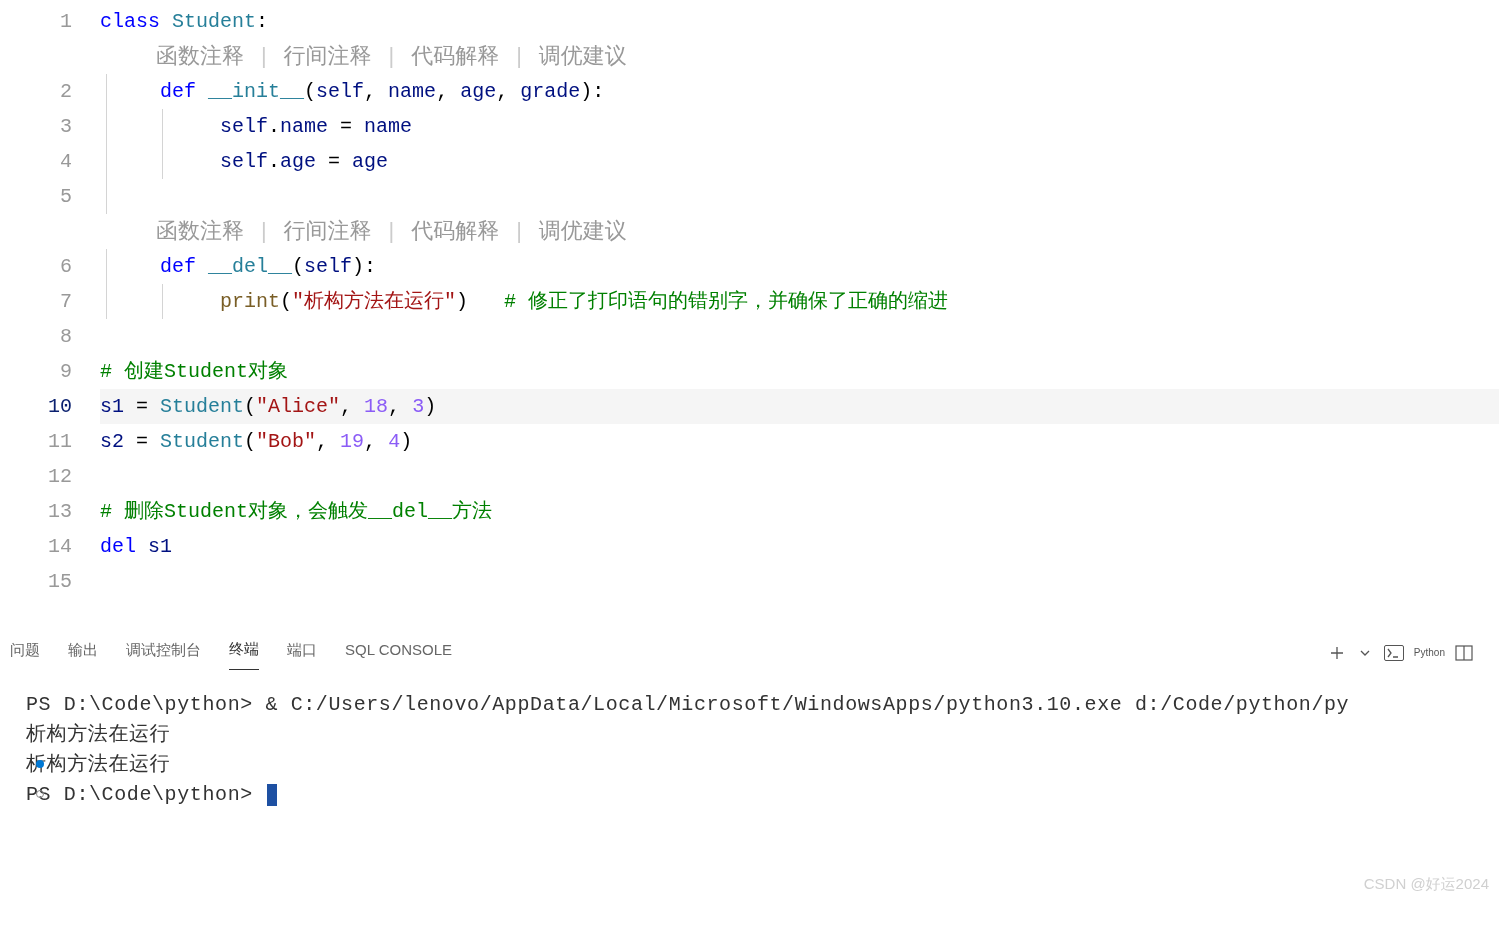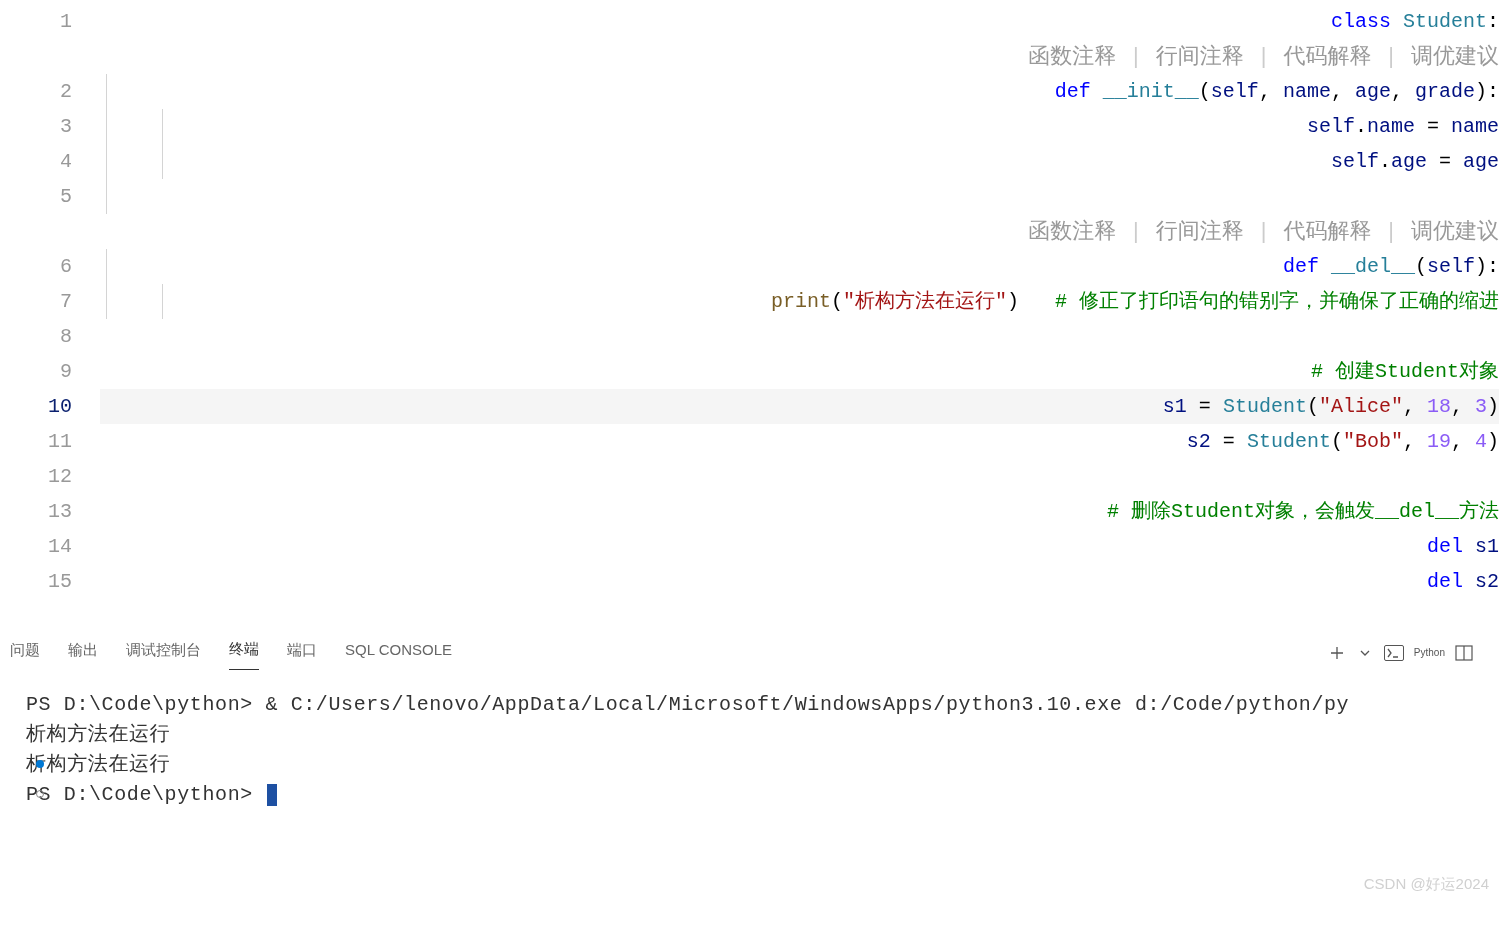--- a/index.html
+++ b/index.html
@@ -30,21 +30,20 @@
   }
   .gutter .current { color: #0b216f; font-weight: 500; }
   .code {
     flex: 1;
     position: relative;
   }
   .code-line {
     white-space: pre;
     position: relative;
     height: 35px;
-    text-align: right;
   }
   .code-line.current {
     background: #f5f5f5;
   }
   .indent-guide {
     position: absolute;
     left: 0;
     top: 0;
     bottom: 0;
     border-left: 1px solid #d4d4d4;
@@ -186,21 +185,20 @@
     <div class="code-line current"><span class="param">s1</span><span class="op"> = </span><span class="cls">Student</span><span class="punc">(</span><span class="str">"Alice"</span><span class="punc">, </span><span class="num">18</span><span class="punc">, </span><span class="num">3</span><span class="punc">)</span></div>
 
     <div class="code-line"><span class="param">s2</span><span class="op"> = </span><span class="cls">Student</span><span class="punc">(</span><span class="str">"Bob"</span><span class="punc">, </span><span class="num">19</span><span class="punc">, </span><span class="num">4</span><span class="punc">)</span></div>
 
     <div class="code-line"></div>
 
     <div class="code-line"><span class="cmt"># 删除Student对象，会触发__del__方法</span></div>
 
     <div class="code-line"><span class="kw">del</span><span> </span><span class="param">s1</span></div>
 
-    <div class="code-line"><span class="kw">del</span><span> </span><span class="param">s2</span></div>
   </div>
 </div>
 
 <div class="panel-area">
   <div class="panel-tabs">
     <div class="panel-tab">问题</div>
     <div class="panel-tab">输出</div>
     <div class="panel-tab">调试控制台</div>
     <div class="panel-tab active">终端</div>
     <div class="panel-tab">端口</div>

